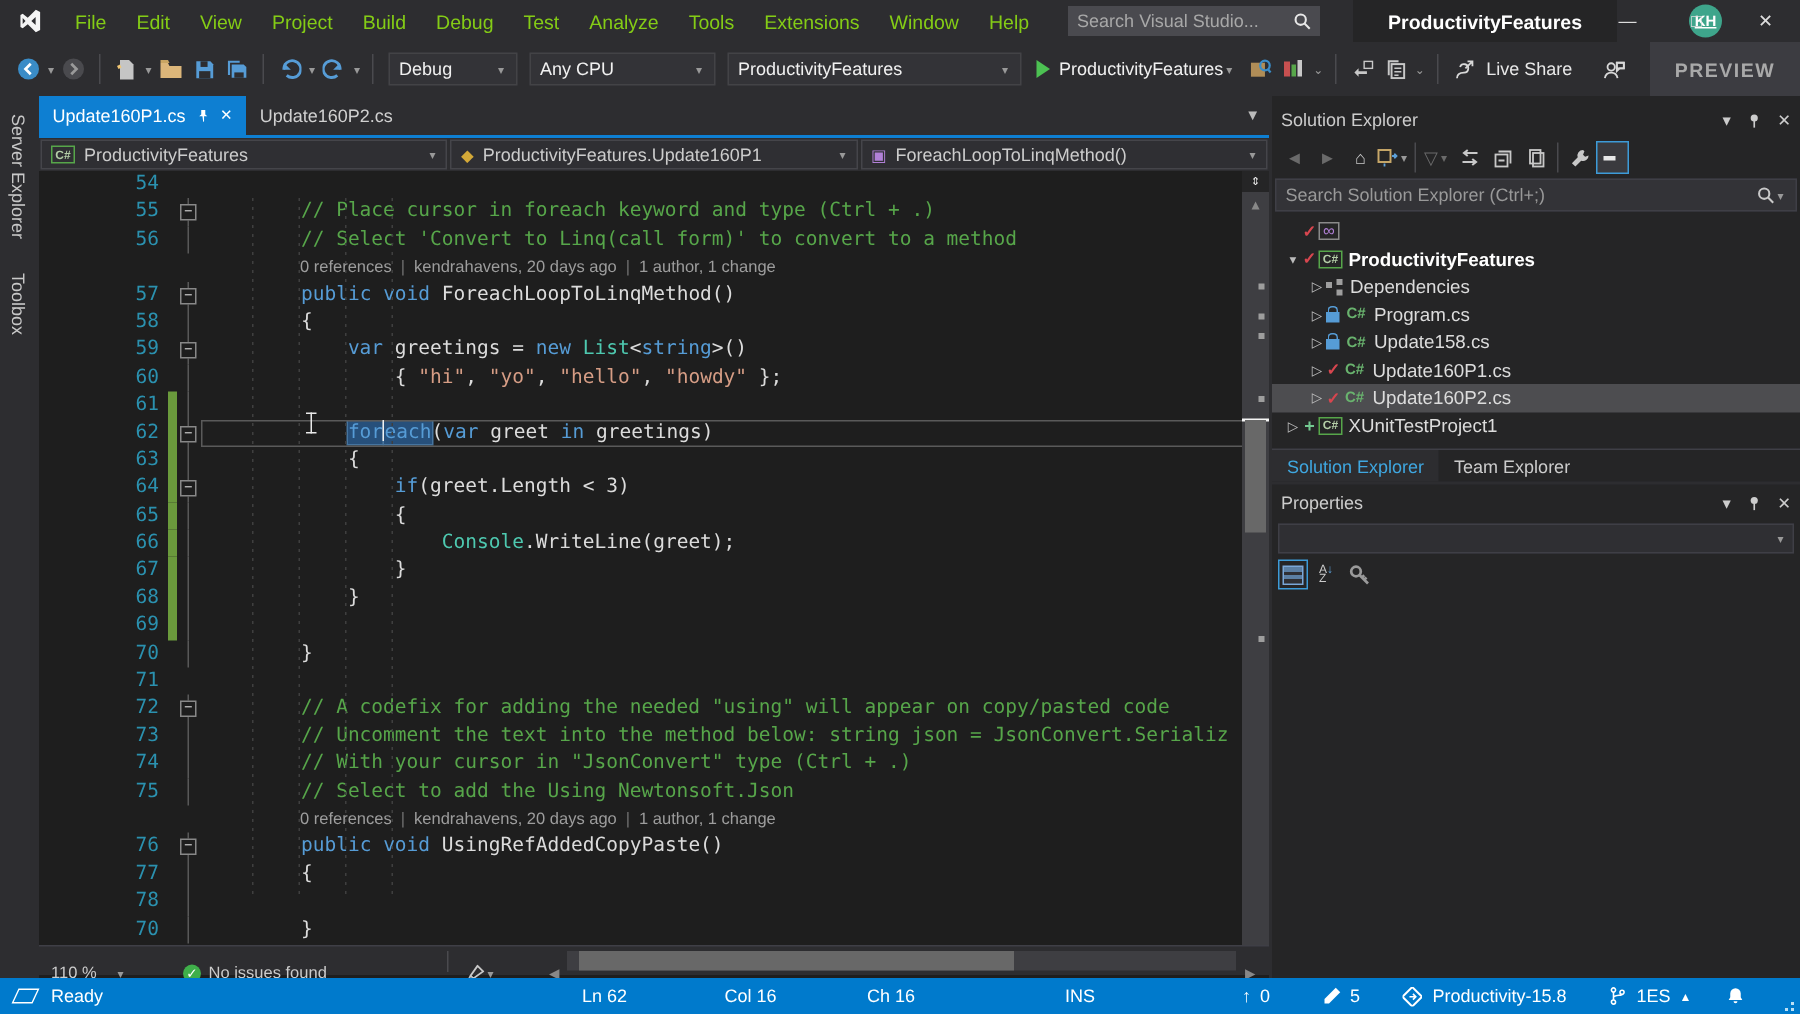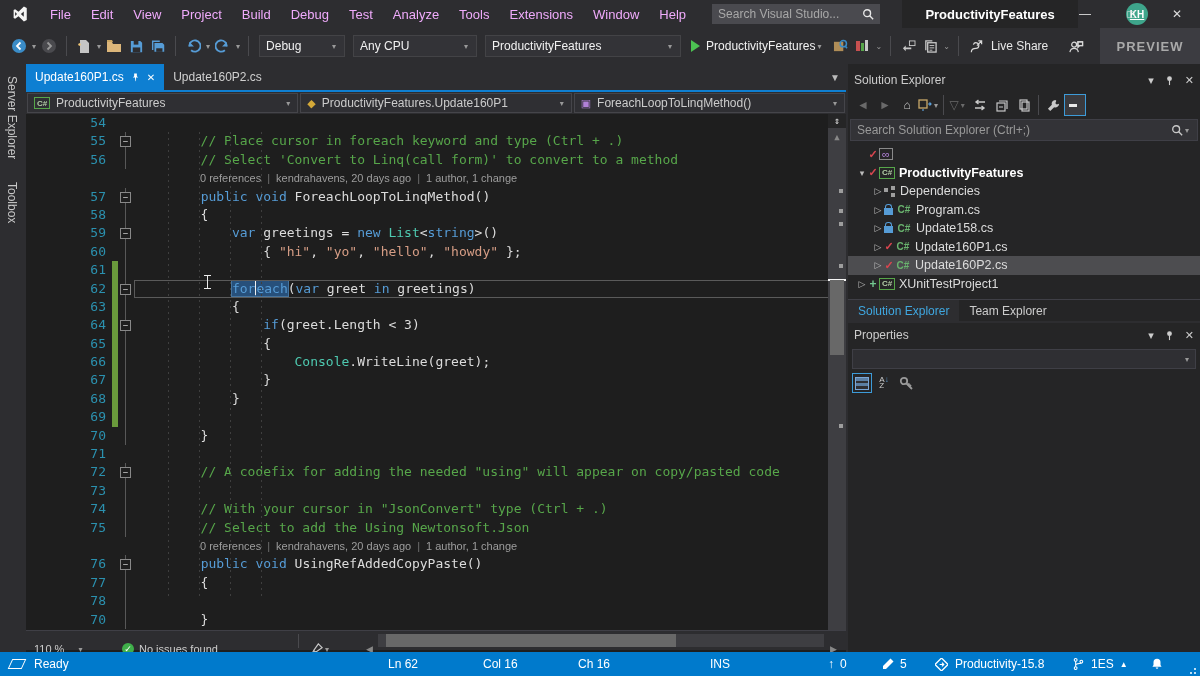--- a/index.html
+++ b/index.html
@@ -5,21 +5,21 @@
   * { margin:0; padding:0; box-sizing:border-box; }
   html,body { width:1200px; height:676px; overflow:hidden; background:#2D2D30;
               font-family:"Liberation Sans", sans-serif; }
   #app { position:relative; width:1200px; height:676px; background:#2D2D30; color:#CCC; }
 
   
   .titlebar { position:absolute; top:0; left:0; width:1200px; height:28px;
               display:flex; align-items:center; background:#2D2D30; }
   .vslogo { width:40px; height:28px; display:flex; align-items:center; justify-content:center; background:#2D2D30; }
   .menus { display:flex; height:100%; align-items:center; }
-  .menu { padding:0 10px; font-size:13px; color:#f0abfc; cursor:default; }
+  .menu { padding:0 10px; font-size:13px; color:#84cc16; cursor:default; }
   .vssearch { margin-left:16px; width:168px; height:20px; background:#4A4A4F;
               display:flex; align-items:center; justify-content:space-between;
               padding:0 6px; font-size:12px; color:#A8A8A8; }
   .wintitle { margin-left:22px; width:176px; height:28px; background:#252526;
               display:flex; align-items:center; justify-content:center;
               color:#FFF; font-weight:bold; font-size:13px; }
   .avatar { margin-left:48px; width:22px; height:22px; border-radius:50%; background:#3EA58B;
             color:#FFF; font-size:10px; font-weight:bold; display:flex; align-items:center; justify-content:center;text-decoration:underline; }
   .wbtns { position:absolute; right:0; top:0; height:28px; display:flex; }
   .wbtn { width:46px; height:28px; display:flex; align-items:center; justify-content:center;
@@ -390,21 +390,21 @@
             <div class="row g"><span class="ln">63</span><span class="chg"></span><span class="outl"><span class="vline"></span></span><span class="codeline"><span class="pl">            {</span></span></div>
             <div class="row g"><span class="ln">64</span><span class="chg"></span><span class="outl"><span class="vline"></span><span class="foldbox">−</span></span><span class="codeline"><span class="pl">                </span><span class="kw">if</span><span class="pl">(greet.Length &lt; 3)</span></span></div>
             <div class="row g"><span class="ln">65</span><span class="chg"></span><span class="outl"><span class="vline"></span></span><span class="codeline"><span class="pl">                {</span></span></div>
             <div class="row g"><span class="ln">66</span><span class="chg"></span><span class="outl"><span class="vline"></span></span><span class="codeline"><span class="pl">                    </span><span class="ty">Console</span><span class="pl">.WriteLine(greet);</span></span></div>
             <div class="row g"><span class="ln">67</span><span class="chg"></span><span class="outl"><span class="vline"></span></span><span class="codeline"><span class="pl">                }</span></span></div>
             <div class="row g"><span class="ln">68</span><span class="chg"></span><span class="outl"><span class="vline"></span></span><span class="codeline"><span class="pl">            }</span></span></div>
             <div class="row g"><span class="ln">69</span><span class="chg"></span><span class="outl"><span class="vline"></span></span><span class="codeline"></span></div>
             <div class="row"><span class="ln">70</span><span class="chg"></span><span class="outl"><span class="vline"></span></span><span class="codeline"><span class="pl">        }</span></span></div>
             <div class="row"><span class="ln">71</span><span class="chg"></span><span class="outl"></span><span class="codeline"></span></div>
             <div class="row"><span class="ln">72</span><span class="chg"></span><span class="outl"><span class="vline"></span><span class="foldbox">−</span></span><span class="codeline"><span class="cm">        // A codefix for adding the needed "using" will appear on copy/pasted code</span></span></div>
-            <div class="row"><span class="ln">73</span><span class="chg"></span><span class="outl"><span class="vline"></span></span></div>
+            <div class="row"><span class="ln">73</span><span class="chg"></span><span class="outl"><span class="vline"></span></span><span class="codeline"><span class="cm">        // Uncomment the text into the method below: string json = JsonConvert.Serializ</span></span></div>
             <div class="row"><span class="ln">74</span><span class="chg"></span><span class="outl"><span class="vline"></span></span><span class="codeline"><span class="cm">        // With your cursor in "JsonConvert" type (Ctrl + .)</span></span></div>
             <div class="row"><span class="ln">75</span><span class="chg"></span><span class="outl"><span class="vline"></span></span><span class="codeline"><span class="cm">        // Select to add the Using Newtonsoft.Json</span></span></div>
             <div class="row codelens"><span class="ln"></span><span class="chg"></span><span class="outl"></span><span class="codeline"><span>0 references</span><span class="cldiv">|</span><span>kendrahavens, 20 days ago</span><span class="cldiv">|</span><span>1 author, 1 change</span></span></div>
             <div class="row"><span class="ln">76</span><span class="chg"></span><span class="outl"><span class="vline"></span><span class="foldbox">−</span></span><span class="codeline"><span class="pl">        </span><span class="kw">public</span><span class="pl"> </span><span class="kw">void</span><span class="pl"> UsingRefAddedCopyPaste()</span></span></div>
             <div class="row"><span class="ln">77</span><span class="chg"></span><span class="outl"><span class="vline"></span></span><span class="codeline"><span class="pl">        {</span></span></div>
             <div class="row"><span class="ln">78</span><span class="chg"></span><span class="outl"><span class="vline"></span></span></div>
             <div class="row"><span class="ln">70</span><span class="chg"></span><span class="outl"><span class="vline"></span></span><span class="codeline"><span class="pl">        }</span></span></div>
           </div>
         <div class="guide" style="left:142px"></div>
         <div class="guide" style="left:173px"></div>

